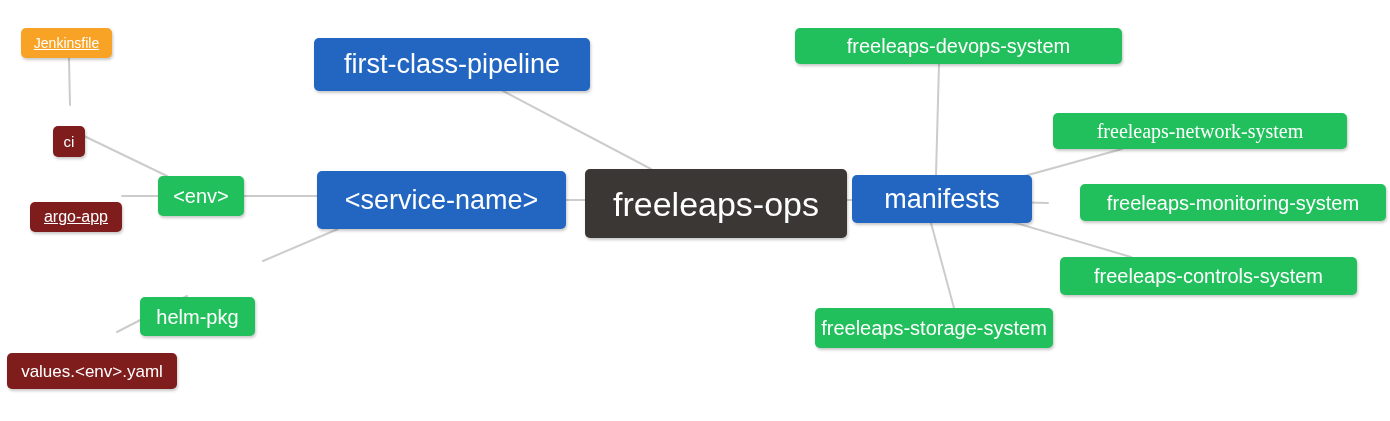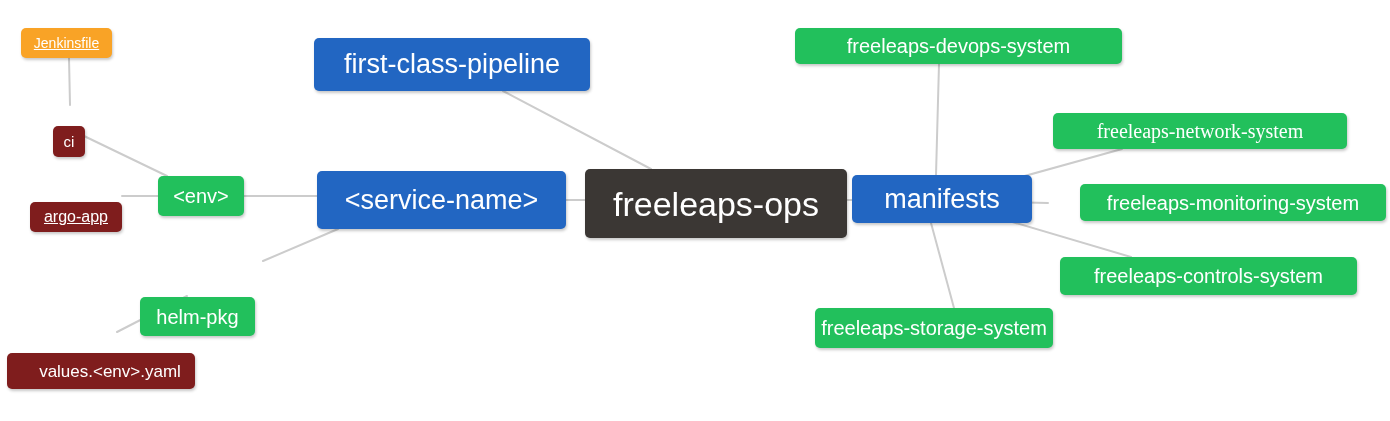--- a/index.html
+++ b/index.html
@@ -65,21 +65,21 @@
     <line x1="1010" y1="202" x2="1048" y2="203"></line>
     <line x1="1009" y1="221" x2="1131" y2="257"></line>
     <line x1="931" y1="223" x2="954" y2="308"></line>
   </svg>
 
   <div class="node orange" style="left:21px;   top:28px;  width:91px;  height:30px; font-size:14px;">Jenkinsfile</div>
   <div class="node red" style="left:53px;   top:105px; width:32px;  height:31px; font-size:15px;">ci</div>
   <div class="node red" style="left:30px;   top:181px; width:92px;  height:30px; font-size:16px;text-decoration:underline;">argo-app</div>
   <div class="node green" style="left:158px;  top:176px; width:86px;  height:40px; font-size:20px;">&lt;env&gt;</div>
   <div class="node green" style="left:140px;  top:257px; width:115px; height:39px; font-size:20px;margin-top:40px;">helm-pkg</div>
-  <div class="node red" style="left:7px;    top:332px; width:170px; height:36px; font-size:17px;padding-left:18px;">values.&lt;env&gt;.yaml</div>
+  <div class="node red" style="left:7px;    top:332px; width:170px; height:36px; font-size:17px;">values.&lt;env&gt;.yaml</div>
   <div class="node blue" style="left:314px;  top:38px;  width:276px; height:53px; font-size:27px;">first-class-pipeline</div>
   <div class="node blue" style="left:317px;  top:171px; width:249px; height:58px; font-size:27px;">&lt;service-name&gt;</div>
   <div class="node dark" style="left:585px;  top:169px; width:262px; height:69px; font-size:34px;">freeleaps-ops</div>
   <div class="node blue" style="left:852px;  top:175px; width:180px; height:48px; font-size:27px;">manifests</div>
   <div class="node green" style="left:795px;  top:28px;  width:327px; height:36px; font-size:20px;">freeleaps-devops-system</div>
   <div class="node green" style="left:1053px; top:113px; width:294px; height:36px; font-size:20px;font-family:Liberation Serif, serif;">freeleaps-network-system</div>
   <div class="node green" style="left:1048px; top:184px; width:306px; height:37px; font-size:20px;margin-left:32px;">freeleaps-monitoring-system</div>
   <div class="node green" style="left:1060px; top:257px; width:297px; height:38px; font-size:20px;">freeleaps-controls-system</div>
   <div class="node green" style="left:815px;  top:308px; width:238px; height:40px; font-size:20px;">freeleaps-storage-system</div>
 

